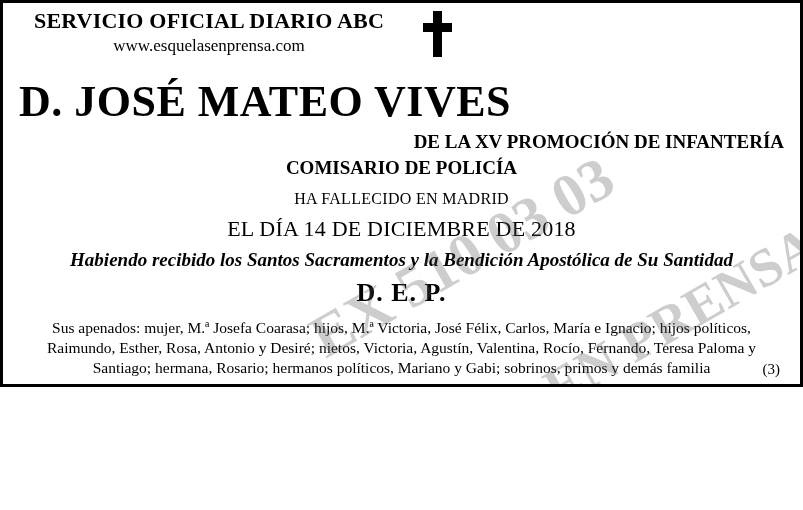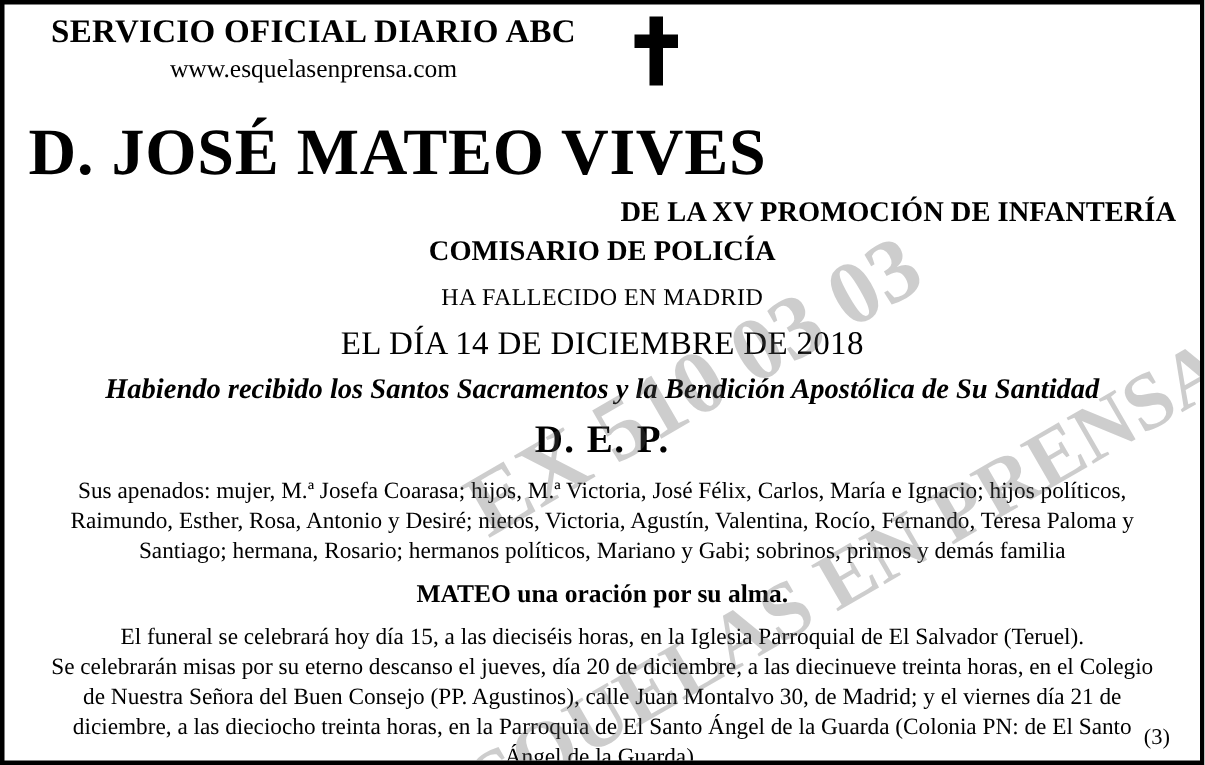--- a/index.html
+++ b/index.html
@@ -7,21 +7,21 @@
     padding: 0;
     background: #ffffff;
   }
   body {
     font-family: "Liberation Serif", serif;
     color: #000000;
   }
   .page {
     position: relative;
     width: 803px;
-    height: 510px;
+    height: 387px;
     background: #ffffff;
     border: 3px solid #000000;
     box-sizing: border-box;
     overflow: hidden;
   }
   .inner {
     position: relative;
     width: 100%;
     height: 100%;
     box-sizing: border-box;

